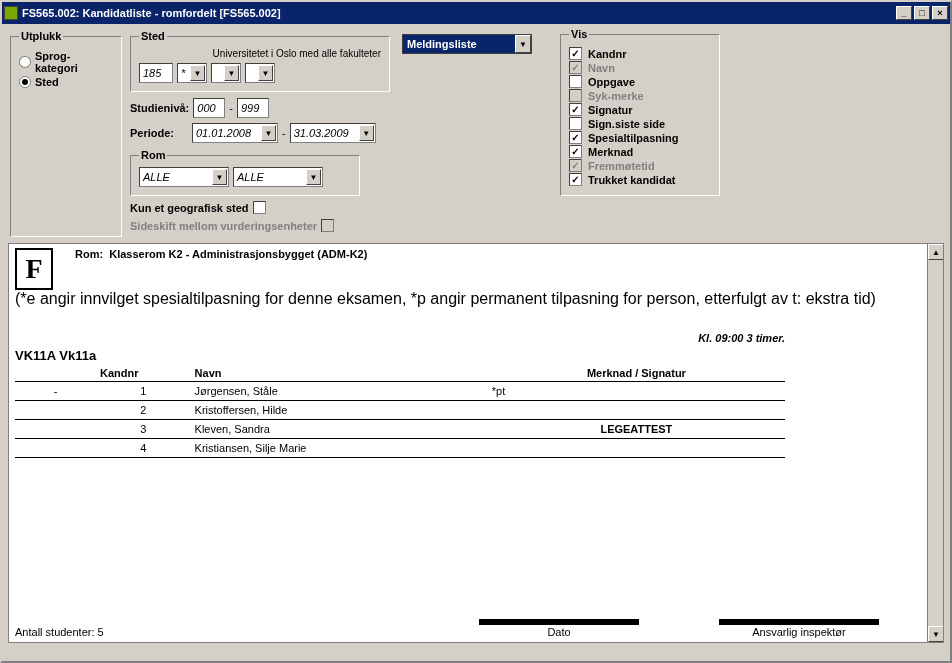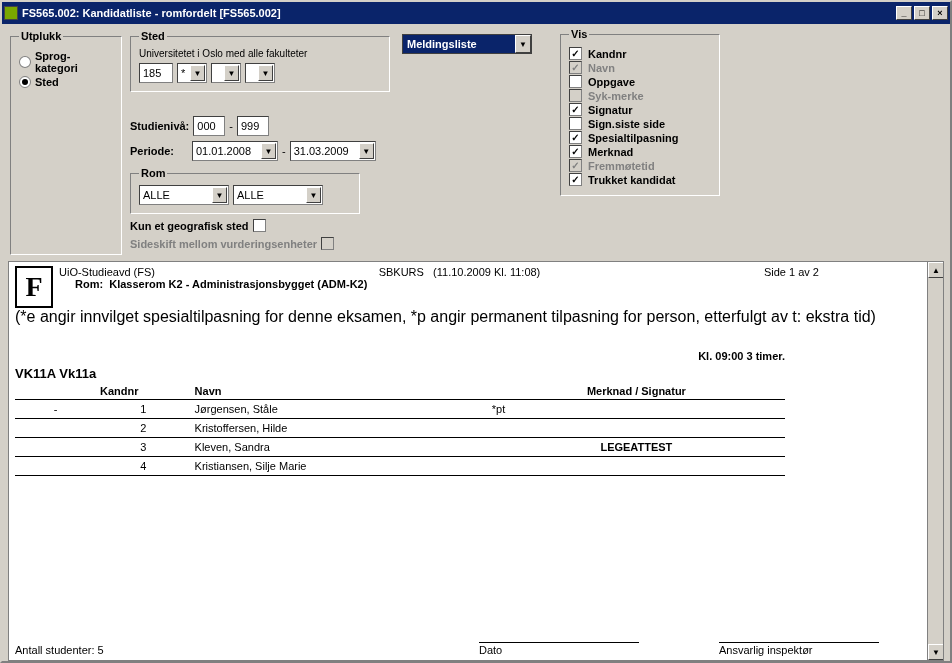--- a/index.html
+++ b/index.html
@@ -36,44 +36,44 @@
   fieldset {
     border:1px solid #808080; border-right-color:#fff; border-bottom-color:#fff;
     padding:6px 8px 8px 8px; margin:0;
   }
   legend { font-size:11px; font-weight:bold; padding:0 2px;}
   .utplukk { width:112px; }
   .radio-row { display:flex; align-items:center; gap:4px; font-weight:bold; font-size:11px; margin:2px 0;}
   .radio-dot { width:12px;height:12px;border-radius:50%;border:1px solid #808080;background:#fff;display:inline-flex;align-items:center;justify-content:center;}
   .radio-dot.sel::after{content:"";width:6px;height:6px;background:#000;border-radius:50%;}
   .sted-col { flex:0 0 260px; }
-  .sted-uni { font-size:10px; color:#000; margin-bottom:2px;}
+  .sted-uni { font-size:10px; color:#000; margin-bottom:2px;text-align:right;}
   .row { display:flex; align-items:center; gap:4px; margin:4px 0;}
   .lbl { font-weight:bold; font-size:11px;}
   .field, .combo {
     height:20px; border:1px solid #808080; border-top-color:#404040; border-left-color:#404040;
     background:#fff; font-size:11px; padding:0 3px;
-    display:inline-flex; align-items:center;
+    display:inline-flex; align-items:center;font-style:italic;
   }
   .combo { position:relative; padding-right:18px;}
   .combo .arrow {
     position:absolute; right:1px; top:1px; width:15px; height:16px; background:#d4d0c8;
     border:1px solid #fff; border-right-color:#404040; border-bottom-color:#404040;
     display:flex;align-items:center;justify-content:center;font-size:8px;
   }
   .checkbox {
     width:13px;height:13px;border:1px solid #808080; border-top-color:#404040; border-left-color:#404040;
     background:#fff; display:inline-flex;align-items:center;justify-content:center;font-size:10px;font-weight:bold;
   }
   .checkbox.checked::after{content:"✓"; color:#000; line-height:1;}
   .checkbox.disabled{background:#d4d0c8;}
   .checkbox.disabled.checked::after{color:#808080;}
   .grey{color:#808080;}
   .rom-fs{ margin-top:6px; width:230px;}
-  .below-sted { margin-top:24px;}
+  .below-sted { margin-top:6px;}
   .below-sted .row{margin:5px 0;}
   .meld-combo {
     position:absolute; left:400px; top:10px; width:130px; height:20px;
     background:#0a246a; color:#fff; border:1px solid #404040; display:flex;align-items:center;
     font-weight:bold; padding-left:4px;
   }
   .meld-combo .arrow{ margin-left:auto; width:16px;height:18px;background:#d4d0c8;border:1px solid #fff;border-right-color:#404040;border-bottom-color:#404040;display:flex;align-items:center;justify-content:center;color:#000;font-size:8px;}
   .vis { position:absolute; left:558px; top:4px; width:160px;}
   .vis .row{margin:1px 0; gap:6px;}
   .vis .lbl{font-weight:bold;}
@@ -89,21 +89,21 @@
   .tbl { width:770px; border-collapse:collapse; margin-top:2px;}
   .tbl th{ text-align:left; font-weight:bold; border-bottom:1px solid #000; padding:2px 4px; font-size:11px;}
   .tbl td{ border-bottom:1px solid #000; padding:3px 4px; font-size:11px;}
   .col-blank{width:60px;}
   .col-kand{width:70px; text-align:center;}
   .col-navn{width:220px;}
   .col-merk{width:220px;}
   .scrollbar{position:absolute;right:0;top:0;width:16px;height:100%;background:#d4d0c8;border-left:1px solid #808080;}
   .sb-btn{width:16px;height:16px;background:#d4d0c8;border:1px solid #fff;border-right-color:#404040;border-bottom-color:#404040;display:flex;align-items:center;justify-content:center;font-size:8px;}
   .report-foot{position:absolute;bottom:4px;left:6px;right:24px;display:flex;align-items:flex-end;font-size:11px;}
-  .sigline{border-top:1px solid #000000; width:160px; text-align:left; padding-top:1px; margin:0 40px;}
+  .sigline{border-top:6px solid #000000; width:160px; text-align:center; padding-top:1px; margin:0 40px;}
 </style>
 </head>
 <body>
 
 <div class="titlebar">
   <span class="icon"></span>
   <span>FS565.002: Kandidatliste - romfordelt [FS565.002]</span>
   <span class="spacer"></span>
   <div class="winbtn">_</div>
   <div class="winbtn">□</div>
@@ -237,29 +237,24 @@
         <span class="checkbox checked"></span>
         <span class="lbl">Trukket kandidat</span>
       </div>
   </fieldset>
 
 </div>
 
 <div class="report">
   <div class="report-inner">
     <div class="logo">F</div>
-    <div class="hdrline" style="display:flex;width:760px;">
-      <span>UiO-Studieavd (FS)</span>
-      <span style="flex:1;text-align:center"><span>SBKURS</span>&nbsp;&nbsp;&nbsp;<span>(11.10.2009 Kl. 11:08)</span></span>
-      <span>Side 1 av 2</span>
-    </div>
     <div class="hdrline bold" style="margin-left:60px;"><span>Rom:</span>&nbsp;&nbsp;<span>Klasserom K2 - Administrasjonsbygget (ADM-K2)</span></div>
     <div class="footnote">(*e angir innvilget spesialtilpasning for denne eksamen, *p angir permanent tilpasning for person, etterfulgt av t: ekstra tid)</div>
 
-    <div class="hdrline bold" style="width:770px;text-align:right;margin-top:24px;">Kl. 09:00 3 timer.</div>
+    <div class="hdrline bold" style="width:770px;text-align:right;margin-top:24px;font-style:italic;">Kl. 09:00 3 timer.</div>
     <div class="hdrline bold" style="font-size:13px;margin-top:4px;">VK11A Vk11a</div>
 
     <table class="tbl">
       <thead>
         <tr>
           <th class="col-blank"></th>
           <th class="col-kand">Kandnr</th>
           <th class="col-navn">Navn</th>
           <th class="col-merk" style="text-align:center">Merknad / Signatur</th>
         </tr>

